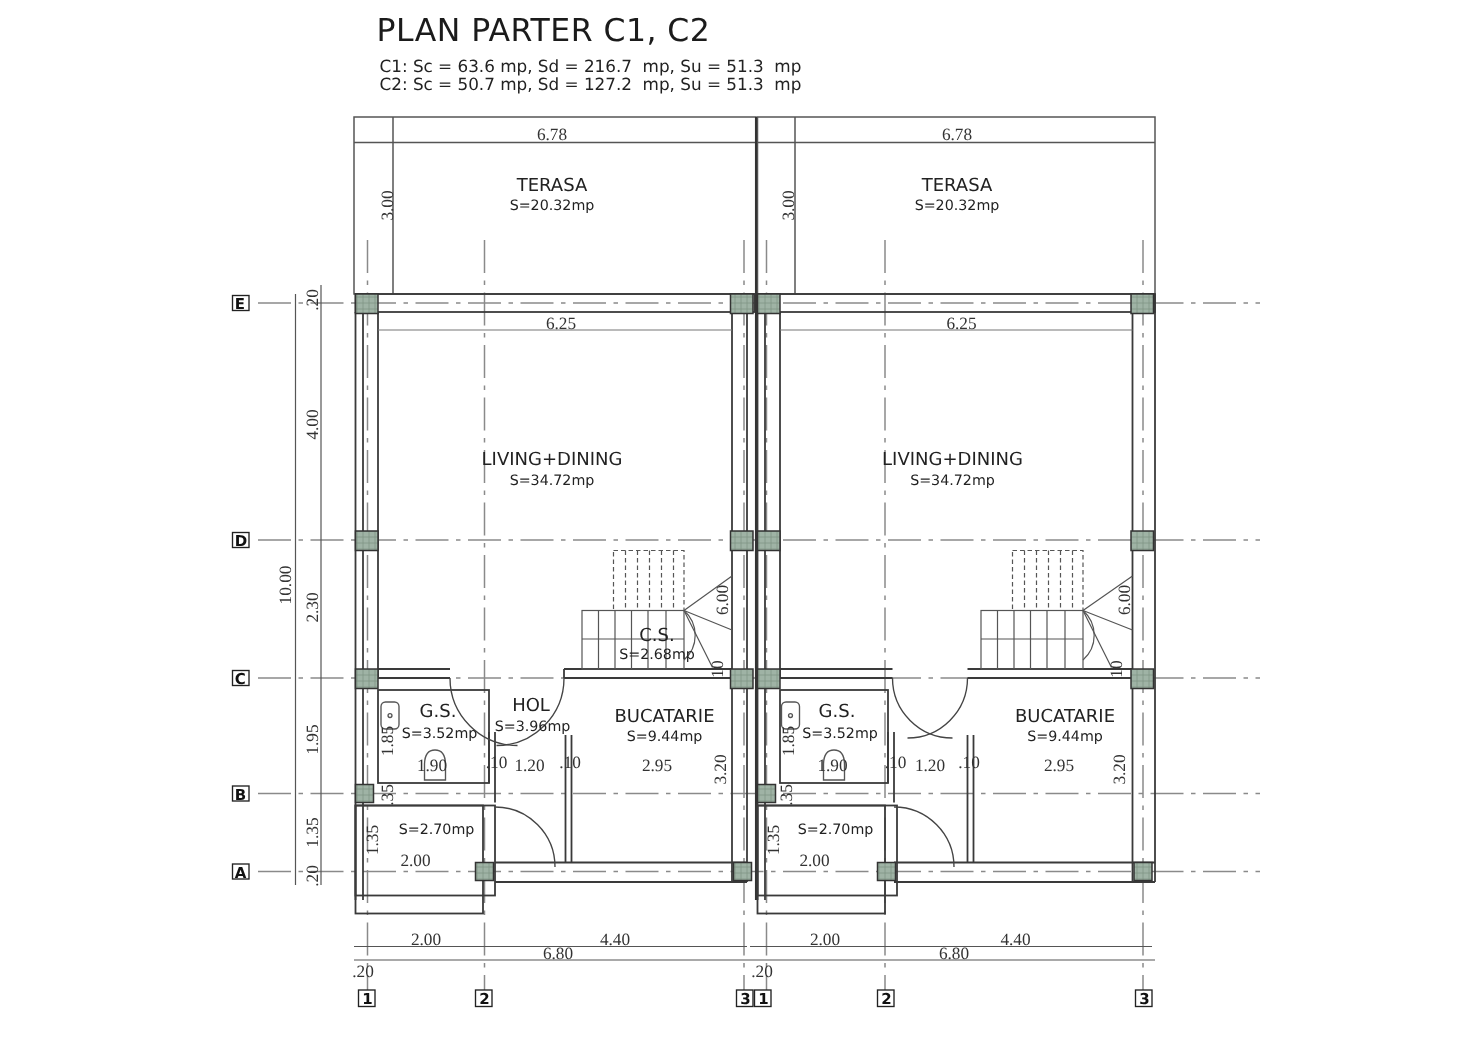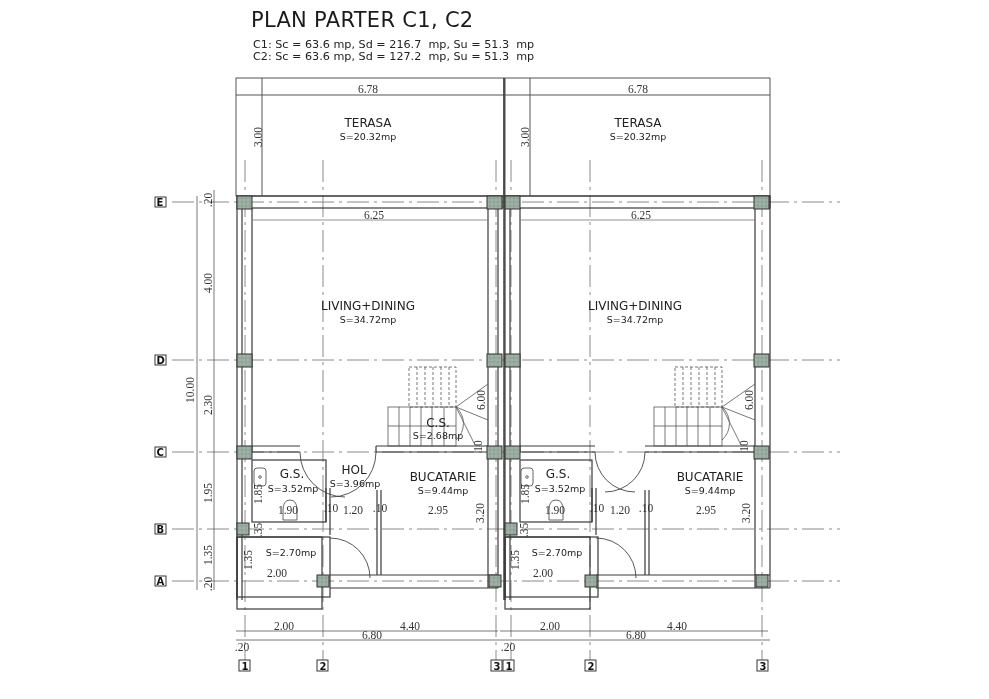--- a/index.html
+++ b/index.html
@@ -9,21 +9,21 @@
   svg{position:absolute;left:0;top:0;}
   .rl{font-family:"DejaVu Sans",sans-serif;fill:#222;}
   .dm{font-family:"Liberation Serif","DejaVu Serif",serif;fill:#333;font-size:11.5px;}
   .ax{font-family:"DejaVu Sans",sans-serif;font-size:10px;fill:#111;font-weight:bold;}
 </style>
 </head>
 <body>
 
 <div class="title">PLAN PARTER C1, C2</div>
 <div class="sub" style="top:38px">C1: Sc = 63.6 mp, Sd = 216.7  mp, Su = 51.3  mp</div>
-<div class="sub" style="top:50px">C2: Sc = 63.6 mp, Sd = 127.2  mp, Su = 51.3  mp</div>
+<div class="sub" style="top:50px">C2: Sc = 50.7 mp, Sd = 127.2  mp, Su = 51.3  mp</div>
 
 <svg width="989" height="699" viewBox="0 0 989 699">
   <defs>
     <pattern id="hatch" width="4" height="4" patternUnits="userSpaceOnUse">
       <rect width="4" height="4" fill="#9fb3a5"></rect>
       <path d="M0 2 H4 M2 0 V4" stroke="#7d9283" stroke-width="0.5"></path>
     </pattern>
   </defs>
 
   <g stroke="#8a8a8a" stroke-width="1" stroke-dasharray="22,5,3,5" fill="none">

